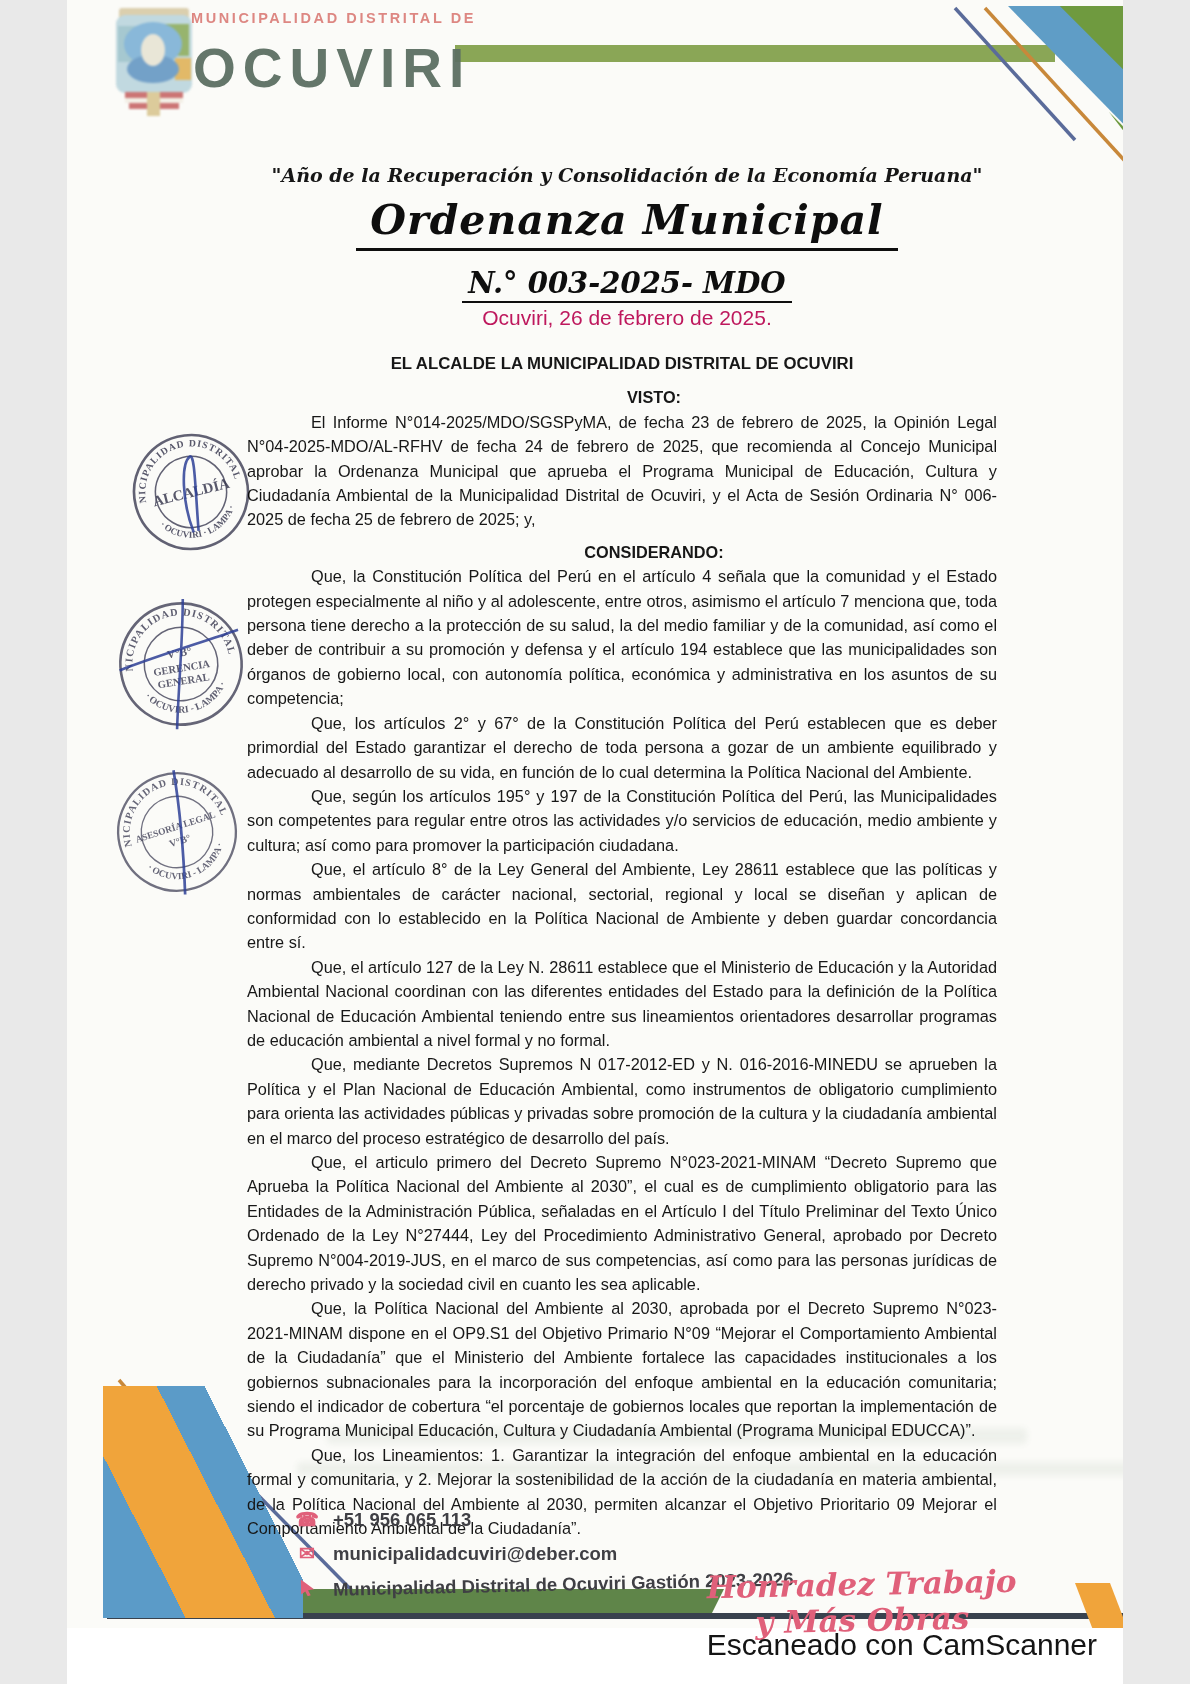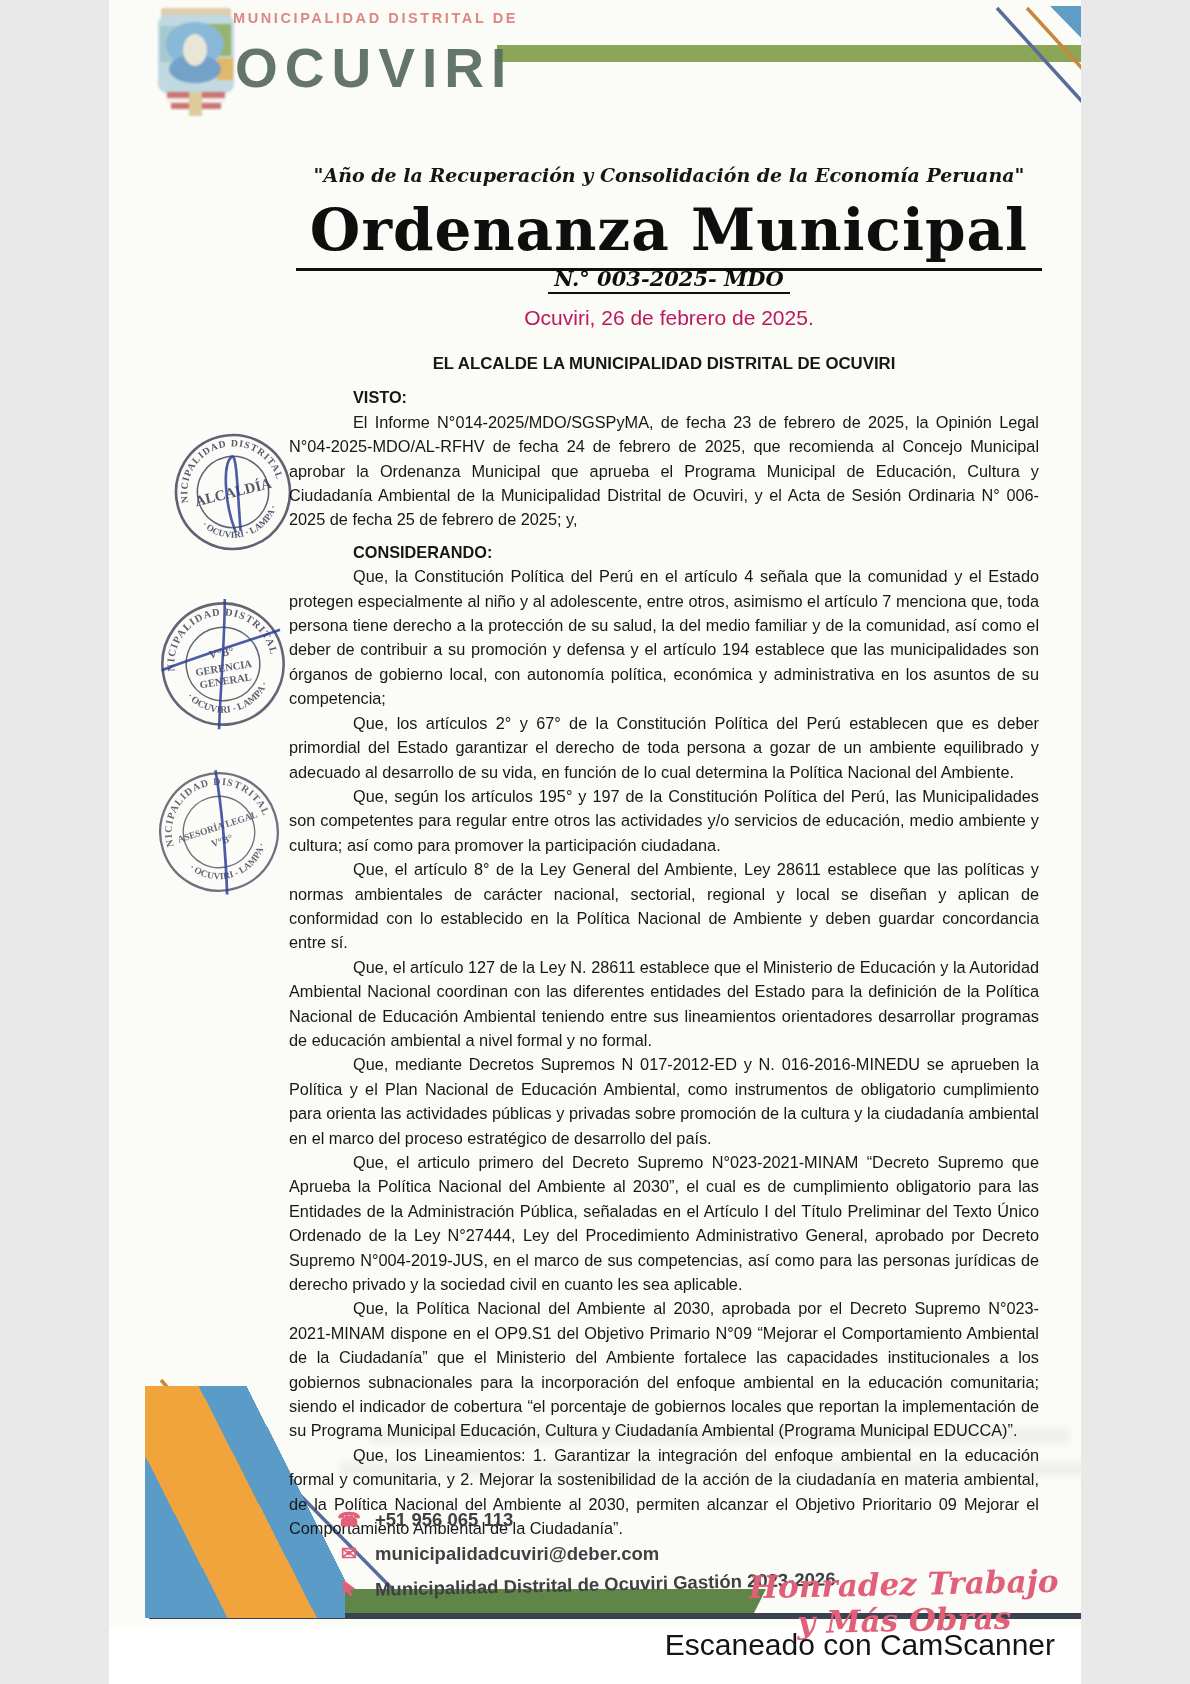--- a/index.html
+++ b/index.html
@@ -1,17 +1,17 @@
 <!DOCTYPE html>
 <html><head>
 <meta charset="utf-8">
 <style>
   html,body{margin:0;padding:0;background:#e9e9e9;}
   .page{
-    position:relative;width:972px;height:1684px;margin:0 auto;
+    position:relative;width:1056px;height:1684px;margin:0 auto;
     background:#fbfbf8;overflow:hidden;
     font-family:"Liberation Sans",sans-serif;color:#1b1b1b;
   }
   .scan-strip{position:absolute;left:0;bottom:0;width:100%;height:56px;background:#ffffff;}
   
   .coat{position:absolute;left:38px;top:6px;filter:blur(1.1px);opacity:.92;}
   .org-small{
     position:absolute;left:124px;top:10px;width:290px;
     color:#d8736e;font-size:14.5px;font-weight:bold;letter-spacing:2.6px;opacity:.85;
   }
@@ -21,39 +21,39 @@
   }
   .deco-svg{position:absolute;left:0;top:0;z-index:1;}
   .content-layer{position:absolute;left:0;top:0;width:100%;height:100%;z-index:2;}
   
   .quote{
     position:absolute;left:180px;top:164px;width:760px;text-align:center;
     font-family:"DejaVu Serif",serif;font-style:italic;font-weight:bold;font-size:19px;color:#161616;
   }
   .doc-title-wrap{position:absolute;left:180px;top:196px;width:760px;text-align:center;}
   .doc-title{
-    display:inline-block;font-family:"DejaVu Serif",serif;font-weight:bold;
-    font-size:58px;color:#0e0e0e;border-bottom:3.5px solid #0e0e0e;padding:0 14px 4px;letter-spacing:1px;
+    display:inline-block;font-family:"DejaVu Serif",serif;font-style:italic;font-weight:bold;
+    font-size:41px;color:#0e0e0e;border-bottom:3.5px solid #0e0e0e;padding:0 14px 4px;letter-spacing:1px;
   }
   .doc-number-wrap{position:absolute;left:180px;top:266px;width:760px;text-align:center;}
   .doc-number{
     display:inline-block;font-family:"DejaVu Serif",serif;font-style:italic;font-weight:bold;
-    font-size:21px;color:#0e0e0e;border-bottom:2.5px solid #0e0e0e;padding:0 6px 1px;
+    font-size:29px;color:#0e0e0e;border-bottom:2.5px solid #0e0e0e;padding:0 6px 1px;
   }
   .place-date{
     position:absolute;left:180px;top:306px;width:760px;text-align:center;
     font-size:21px;color:#be185d;
   }
   
   .main-text{
     position:absolute;left:180px;top:352px;width:750px;
     font-size:16.3px;line-height:24.4px;color:#171717;
   }
   .addressee{text-align:center;font-weight:bold;margin:0 0 9px 0;font-size:16.8px;}
-  .sec-label{font-weight:bold;margin:0;text-indent:64px;}
+  .sec-label{font-weight:bold;margin:0;text-indent:64px;text-align:center;}
   .sec-label.considerando{margin-top:8px;}
   .main-text p.para{margin:0;text-indent:64px;text-align:justify;}
   
   .stamp{position:absolute;z-index:3;mix-blend-mode:multiply;}
   
   .contact{position:absolute;left:228px;z-index:2;display:flex;align-items:center;gap:14px;
     font-weight:bold;font-size:18.5px;color:#3f3f44;}
   .contact .glyph{color:#e0607a;font-size:19px;width:24px;text-align:center;}
   .slogan{
     position:absolute;left:630px;top:1566px;width:330px;text-align:center;z-index:3;

